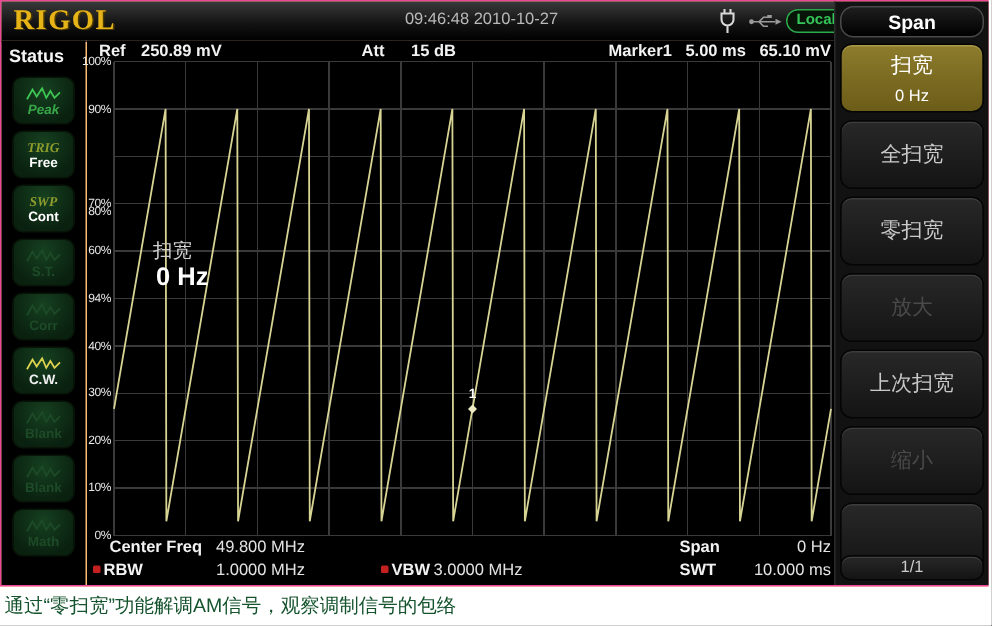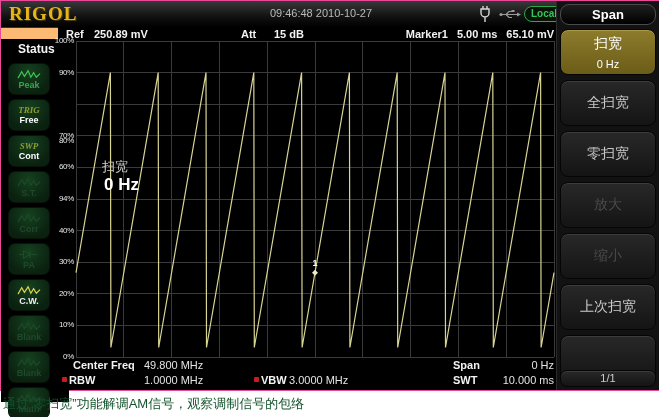--- a/index.html
+++ b/index.html
@@ -12,33 +12,33 @@
           background:linear-gradient(#3a3a3a,#141414 55%,#000);border-bottom:1px solid #333;}
   .logo{position:absolute;left:8px;top:2px;font-family:"Liberation Serif",serif;font-weight:bold;
         font-size:19px;letter-spacing:1px;color:#e7b418;text-shadow:1px 1px 0 #4d3a00;}
   .clock{position:absolute;left:200px;top:6px;width:240px;text-align:center;color:#b9b9b9;font-size:11px;}
   .icon-plug{position:absolute;left:477px;top:4px;}
   .icon-usb{position:absolute;left:498px;top:8px;}
   .local{position:absolute;left:523px;top:5px;height:14px;line-height:14px;padding:0 6px;
          border:1px solid #2aa84a;border-radius:8px;color:#35c55a;font-size:10px;font-weight:bold;
          background:#071407;}
   
-  .status{position:absolute;left:0;top:38px;width:56px;height:363px;background:#000;padding-left:12px;}
+  .status{position:absolute;left:0;top:26px;width:56px;height:363px;background:#000;}
   .status-title{color:#f5f5f5;font-weight:bold;font-size:12px;padding:3px 0 0 5px;}
   .status-items{position:absolute;top:24px;left:7px;width:42px;display:flex;flex-direction:column;gap:4px;}
   .sbtn{height:30px;border-radius:7px;border:1px solid #071407;
         background:radial-gradient(circle at 50% 25%,#164120,#0a2110 75%);
         display:flex;flex-direction:column;align-items:center;justify-content:center;}
   .sbicon{width:26px;height:11px;display:block;}
   .sbicon path{fill:none;stroke-width:1.3;}
   .sblab{font-size:9px;line-height:10px;font-weight:bold;}
   .sbtop{font-family:"Liberation Serif",serif;font-style:italic;font-weight:bold;
          font-size:9px;line-height:9px;}
   .v-dim .sbicon path{stroke:#1d4a27;} .v-dim .sblab{color:#1d4a27;}
-  .v-peak .sbicon path{stroke:#3ec553;} .v-peak .sblab{color:#38a74a;}
+  .v-peak .sbicon path{stroke:#3ec553;} .v-peak .sblab{color:#38a74a;font-style:italic;}
   .v-cw .sbicon path{stroke:#ddd34e;} .v-cw .sblab{color:#f0f0f0;}
   .v-trig .sbtop{color:#8e9c2e;} .v-trig .sblab{color:#ffffff;}
   
   .main{position:absolute;left:57px;top:26px;width:498px;height:363px;background:#000;}
   .ann{position:absolute;top:1px;font-size:11px;font-weight:bold;color:#f2f2f2;white-space:nowrap;}
   .mkinfo{position:absolute;top:1px;right:2px;display:flex;gap:9px;font-size:11px;
           font-weight:bold;color:#f2f2f2;white-space:nowrap;}
   .plot{position:absolute;left:18px;top:14px;overflow:visible;}
   .grid{stroke:#3a3a3a;stroke-width:1;shape-rendering:crispEdges;}
   .trace{stroke:#d8d494;stroke-width:1.2;fill:none;}
@@ -114,26 +114,20 @@
             <svg class="sbicon" viewBox="0 0 26 12">
               <path d="M1,10 L5,3 L8,8 L12,2 L15,9 L18,4 L21,9 L25,5"></path>
             </svg>
             <div class="sblab">S.T.</div>
           </div>
           <div class="sbtn v-dim">
             <svg class="sbicon" viewBox="0 0 26 12">
               <path d="M1,10 L5,3 L8,8 L12,2 L15,9 L18,4 L21,9 L25,5"></path>
             </svg>
             <div class="sblab">Corr</div>
-          </div>
-          <div class="sbtn v-dim">
-            <svg class="sbicon" viewBox="0 0 26 12">
-              <path d="M2,6 h5 M7,2 l7,4 l-7,4 z M14,2 v8 M14,6 h8"></path>
-            </svg>
-            <div class="sblab">PA</div>
           </div>
           <div class="sbtn v-cw">
             <svg class="sbicon" viewBox="0 0 26 12">
               <path d="M1,10 L5,3 L8,8 L12,2 L15,9 L18,4 L21,9 L25,5"></path>
             </svg>
             <div class="sblab">C.W.</div>
           </div>
           <div class="sbtn v-dim">
             <svg class="sbicon" viewBox="0 0 26 12">
               <path d="M1,10 L5,3 L8,8 L12,2 L15,9 L18,4 L21,9 L25,5"></path>
@@ -235,26 +229,26 @@
           </div>
           <div class="mbtn normal">
             <div class="mlab">全扫宽</div>
           </div>
           <div class="mbtn normal">
             <div class="mlab">零扫宽</div>
           </div>
           <div class="mbtn disabled">
             <div class="mlab">放大</div>
           </div>
+          <div class="mbtn normal">
+            <div class="mlab">上次扫宽</div>
+          </div>
           <div class="mbtn disabled">
             <div class="mlab">缩小</div>
           </div>
-          <div class="mbtn normal">
-            <div class="mlab">上次扫宽</div>
-          </div>
           <div class="mbtn empty">
             <div class="mlab"></div>
           </div>
         </div>
       <div class="menu-page">1/1</div>
     </div>
   </div>
 
   <div class="caption">通过“零扫宽”功能解调AM信号，观察调制信号的包络</div>
 </div>

